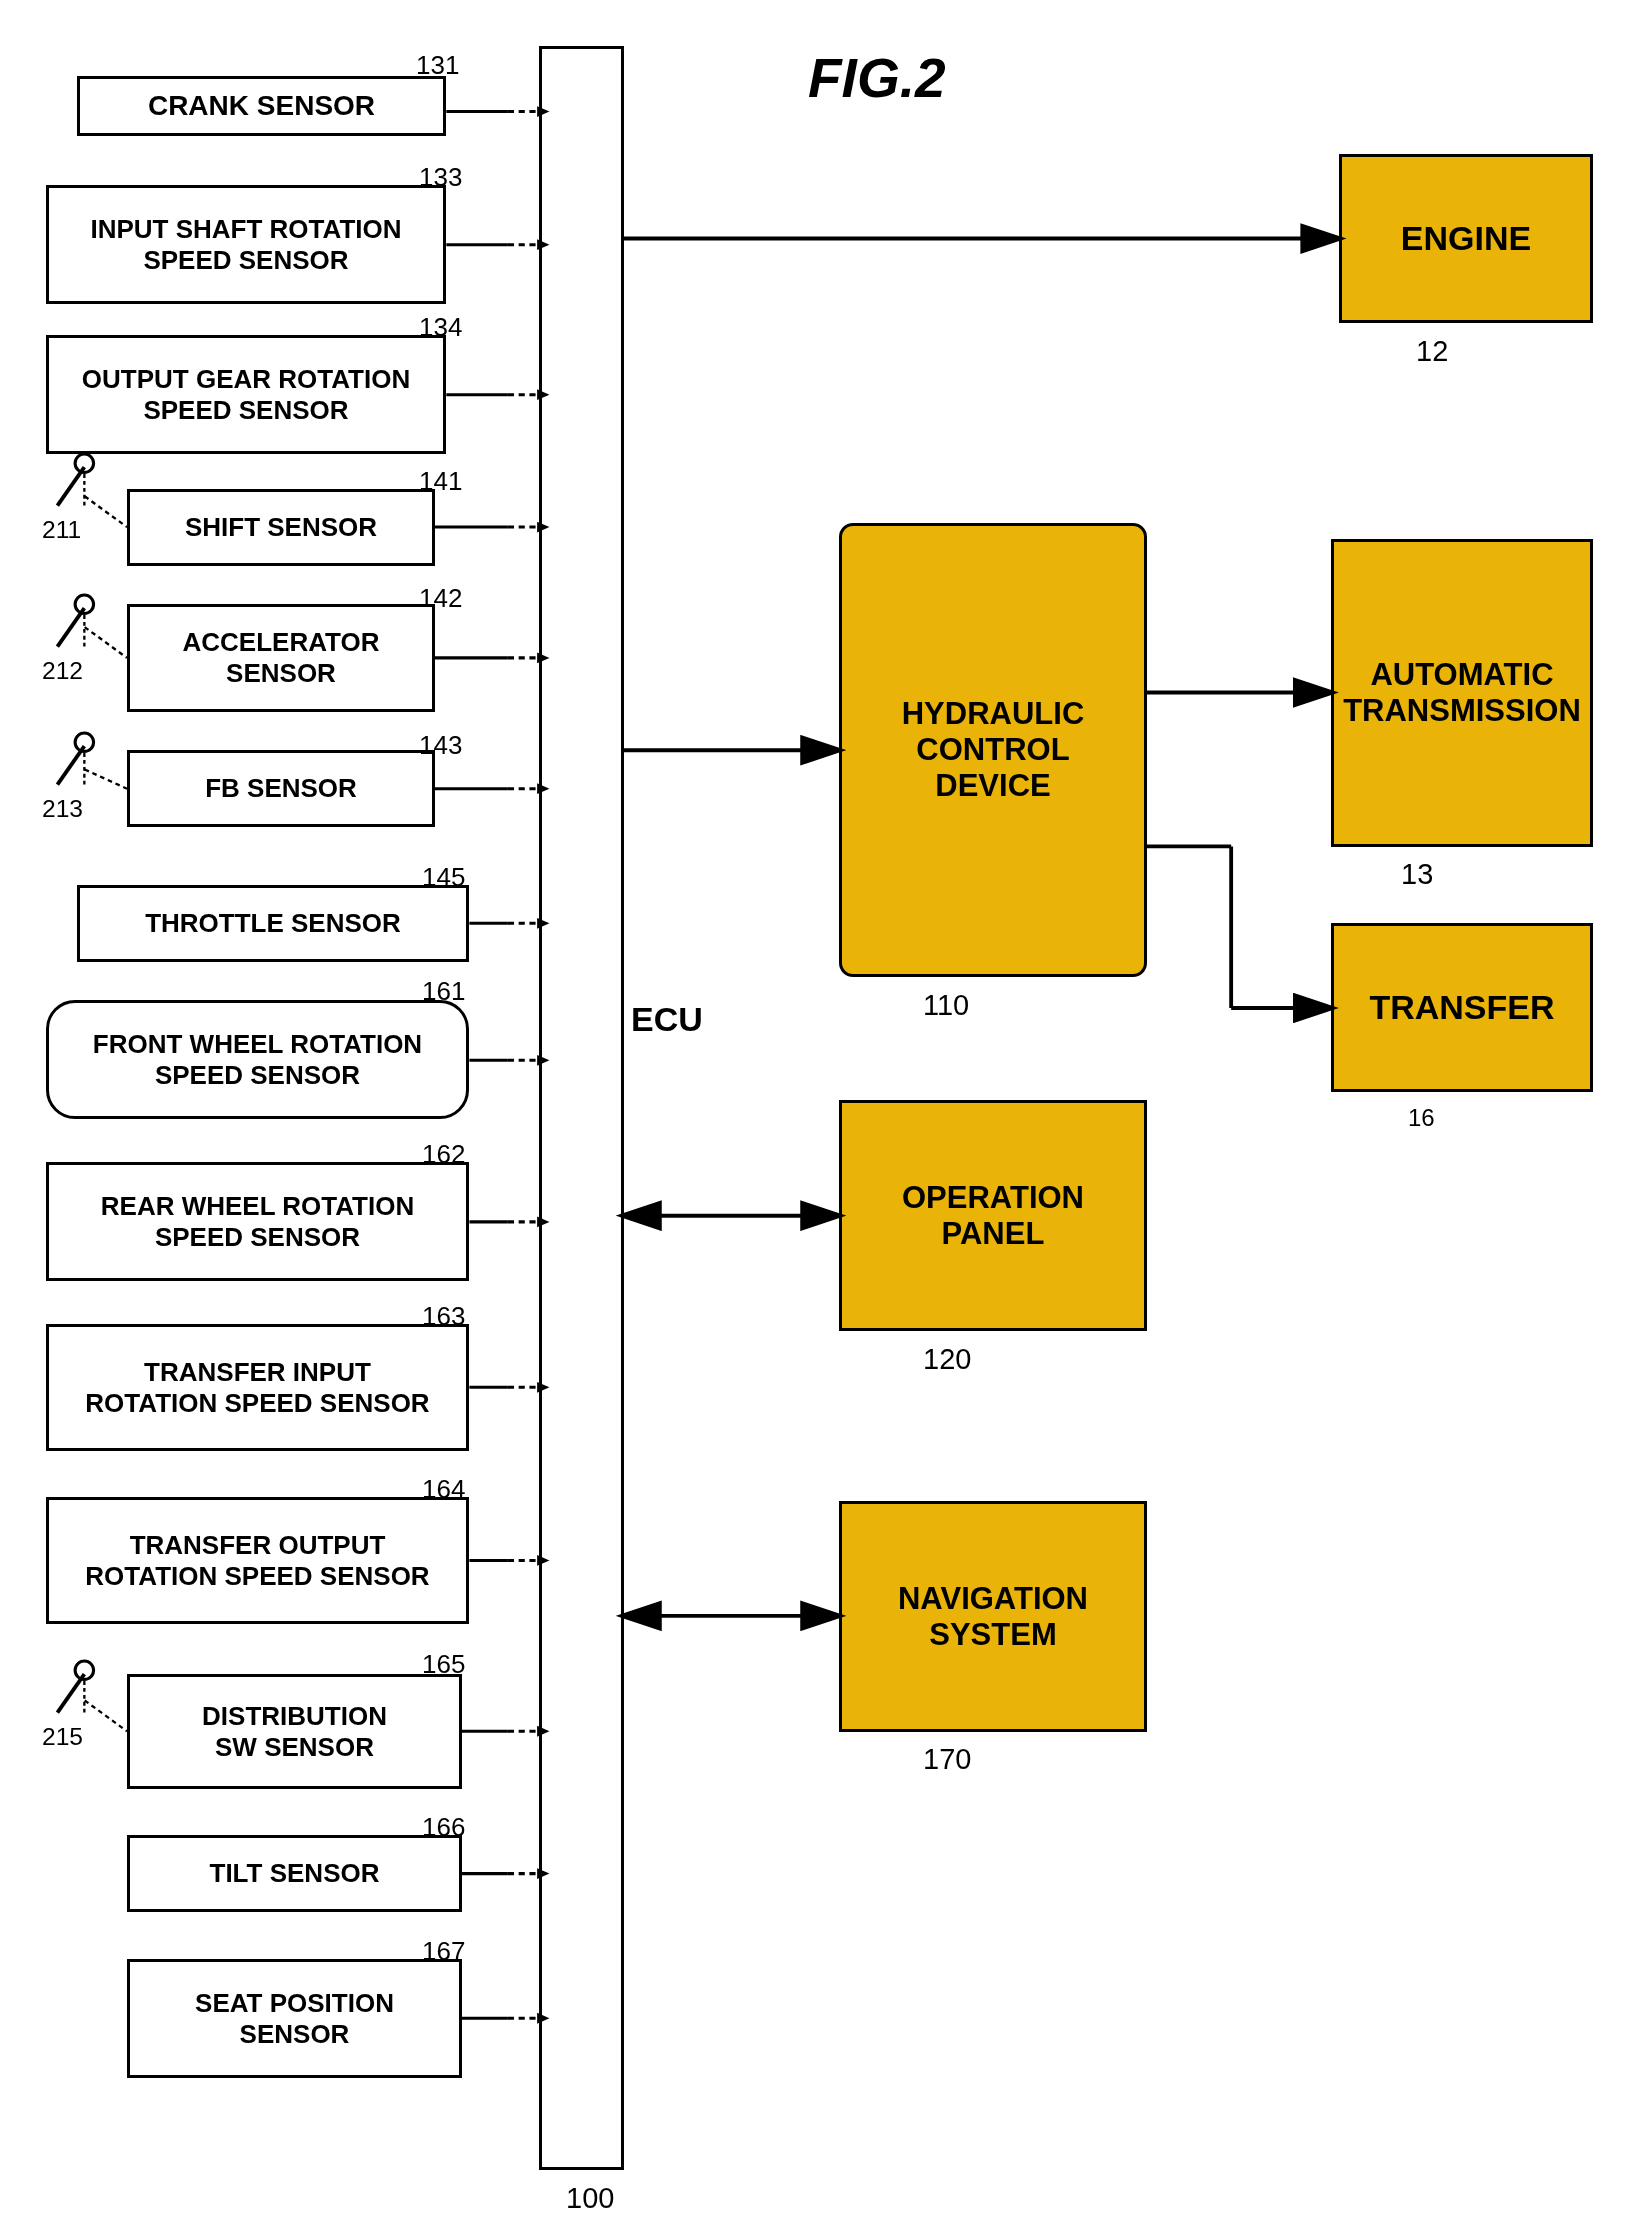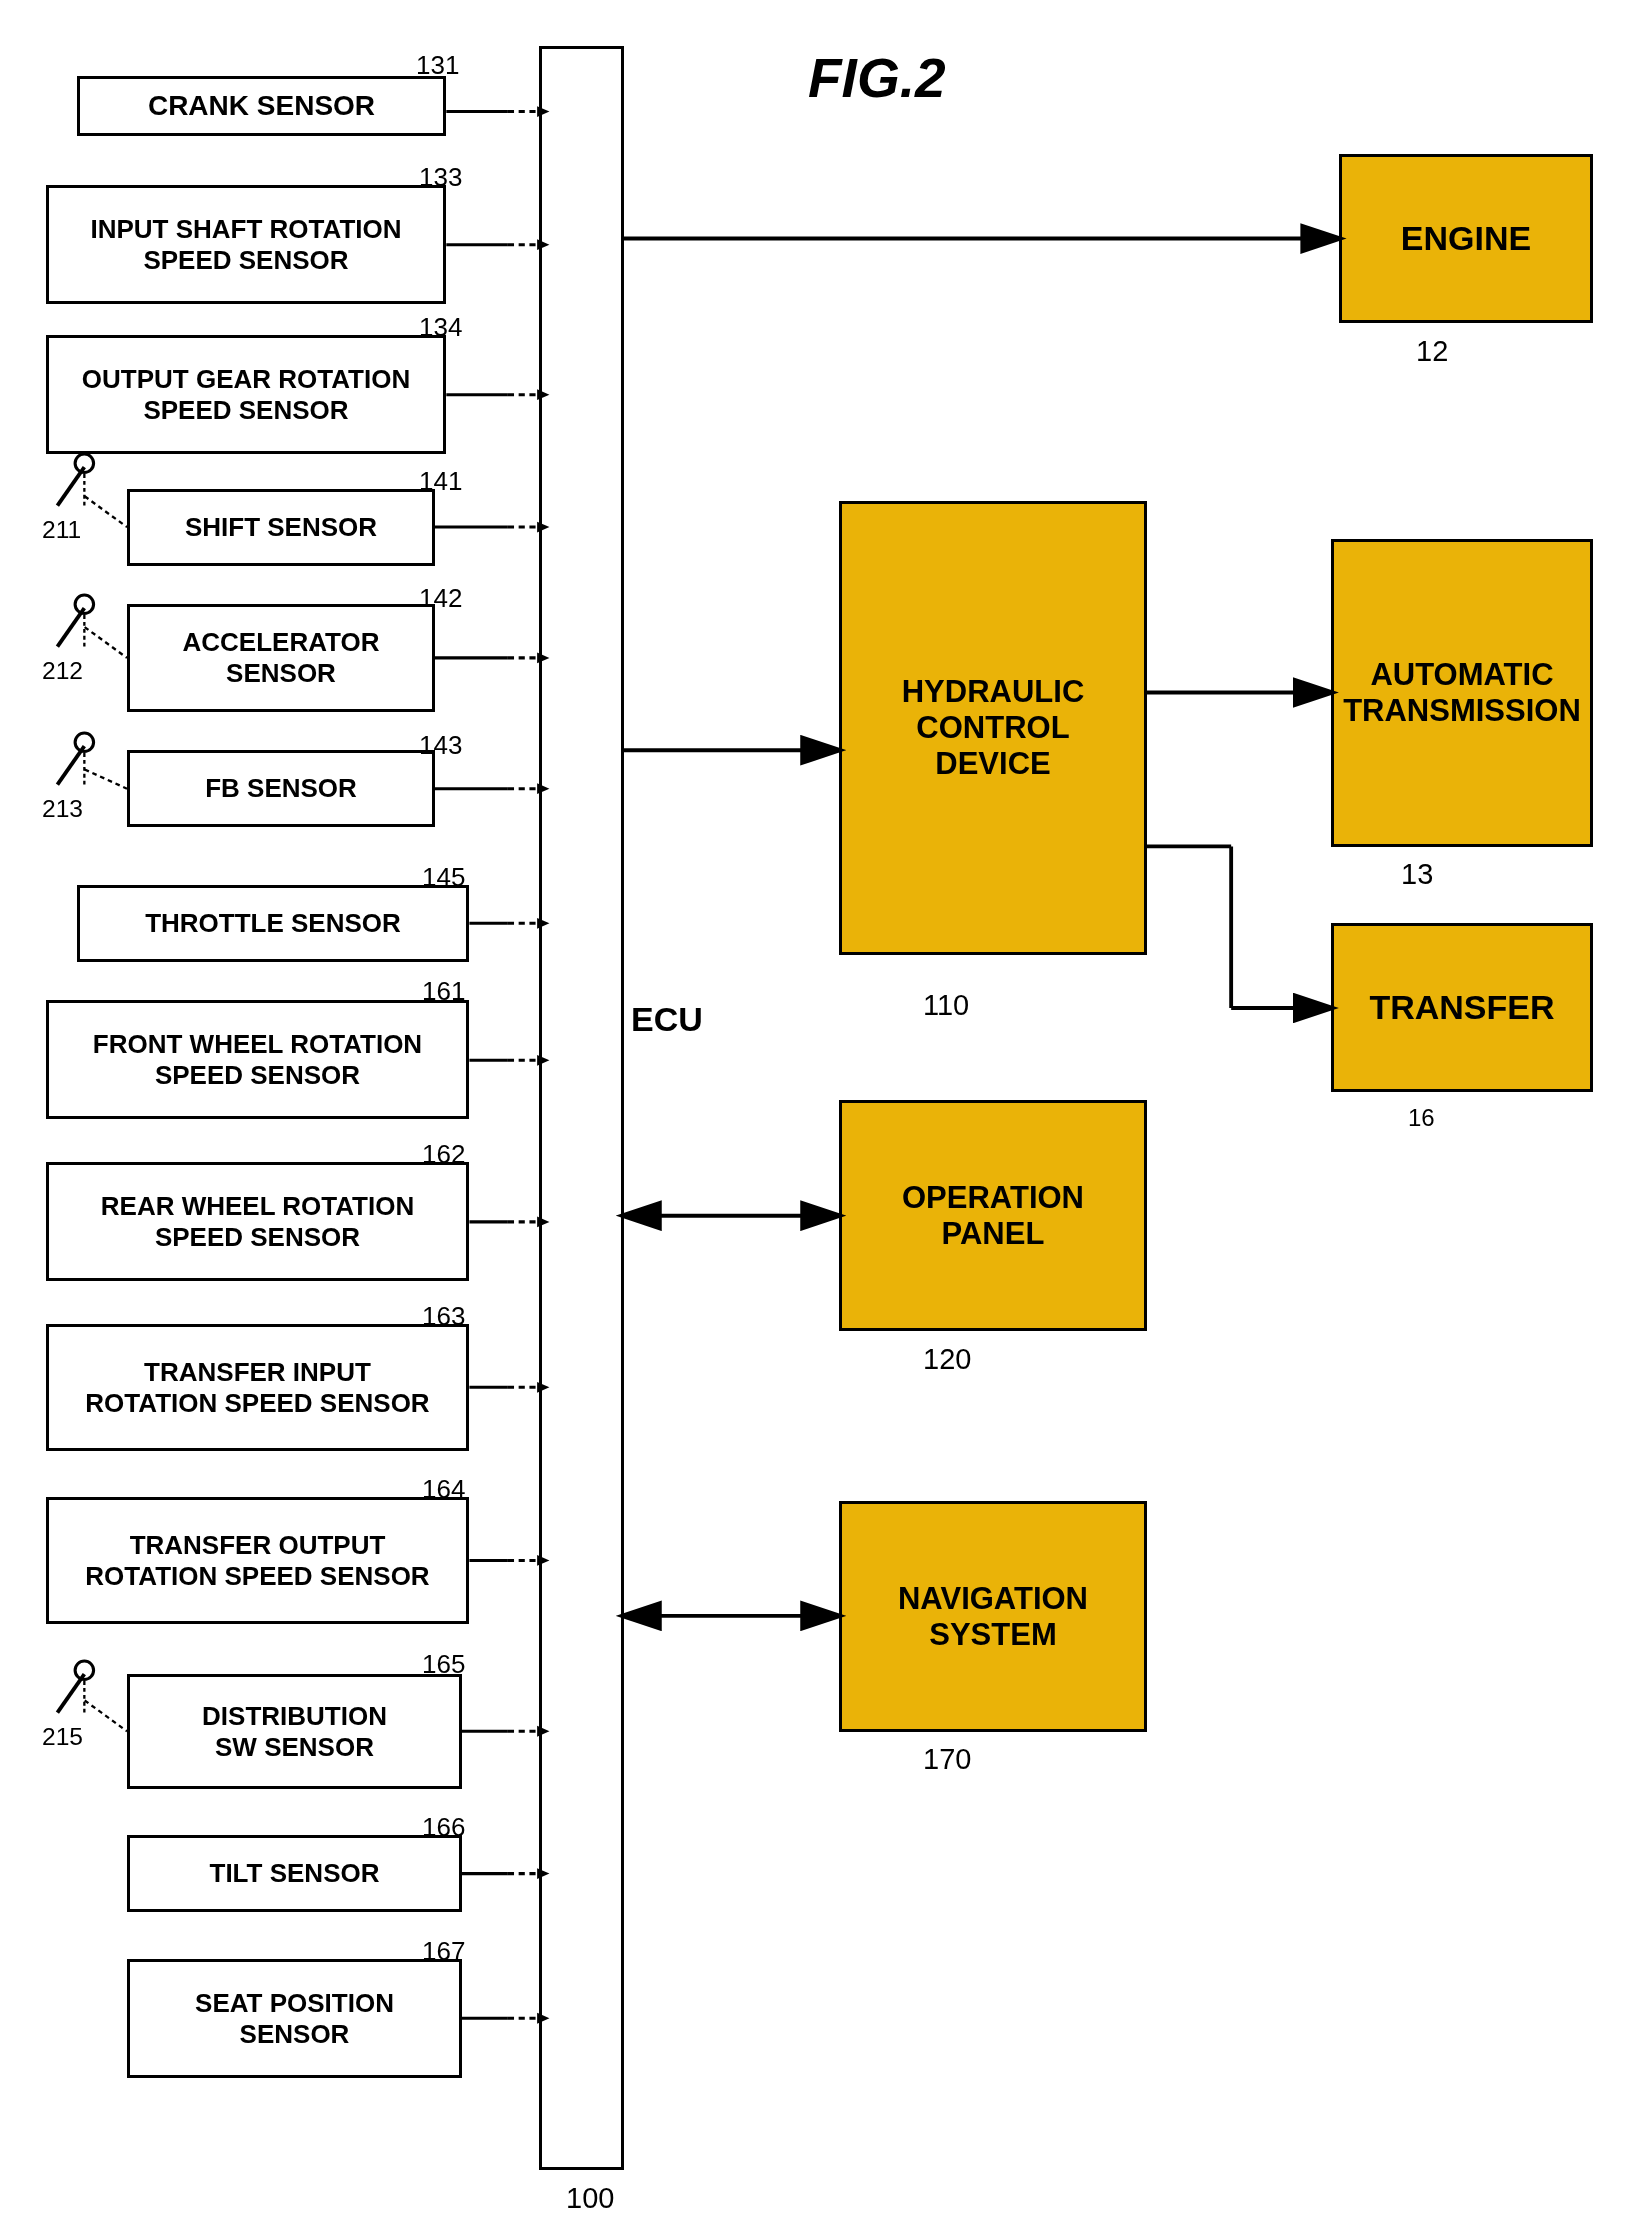--- a/index.html
+++ b/index.html
@@ -132,21 +132,21 @@
   <div class="sensor-box" style="left:127px; top:750px; width:308px; height:77px; font-size:26px;">
     <span>FB SENSOR</span>
   </div>
   <div class="num-label" style="left:419px; top:730px;">143</div>
 
   <div class="sensor-box" style="left:77px; top:885px; width:392px; height:77px; font-size:26px;">
     <span>THROTTLE SENSOR</span>
   </div>
   <div class="num-label" style="left:422px; top:862px;">145</div>
 
-  <div class="sensor-box" style="left:46px; top:1000px; width:423px; height:119px; font-size:26px;">
+  <div class="sensor-box" style="left:46px; top:1000px; width:423px; height:119px; font-size:26px;border-radius:29px;">
     <span>FRONT WHEEL ROTATION<br>SPEED SENSOR</span>
   </div>
   <div class="num-label" style="left:422px; top:976px;">161</div>
 
   <div class="sensor-box" style="left:46px; top:1162px; width:423px; height:119px; font-size:26px;">
     <span>REAR WHEEL ROTATION<br>SPEED SENSOR</span>
   </div>
   <div class="num-label" style="left:422px; top:1139px;">162</div>
 
   <div class="sensor-box" style="left:46px; top:1324px; width:423px; height:127px; font-size:26px;">
@@ -172,21 +172,21 @@
   <div class="sensor-box" style="left:127px; top:1959px; width:335px; height:119px; font-size:26px;">
     <span>SEAT POSITION<br>SENSOR</span>
   </div>
   <div class="num-label" style="left:422px; top:1936px;">167</div>
 
   <div class="right-box" style="left:1339px; top:154px; width:254px; height:169px; font-size:34px;">
     <span>ENGINE</span>
   </div>
   <div class="num-label" style="left:1416px; top:335px; font-size:29px;">12</div>
 
-  <div class="right-box" style="left:839px; top:501px; width:308px; height:454px; font-size:31px;">
+  <div class="right-box" style="left:839px; top:523px; width:308px; height:454px; font-size:31px;border-radius:14px;">
     <span>HYDRAULIC<br>CONTROL<br>DEVICE</span>
   </div>
   <div class="num-label" style="left:923px; top:989px; font-size:29px;">110</div>
 
   <div class="right-box" style="left:1331px; top:539px; width:262px; height:308px; font-size:31px;">
     <span>AUTOMATIC<br>TRANSMISSION</span>
   </div>
   <div class="num-label" style="left:1401px; top:858px; font-size:29px;">13</div>
 
   <div class="right-box" style="left:1331px; top:923px; width:262px; height:169px; font-size:34px;">

